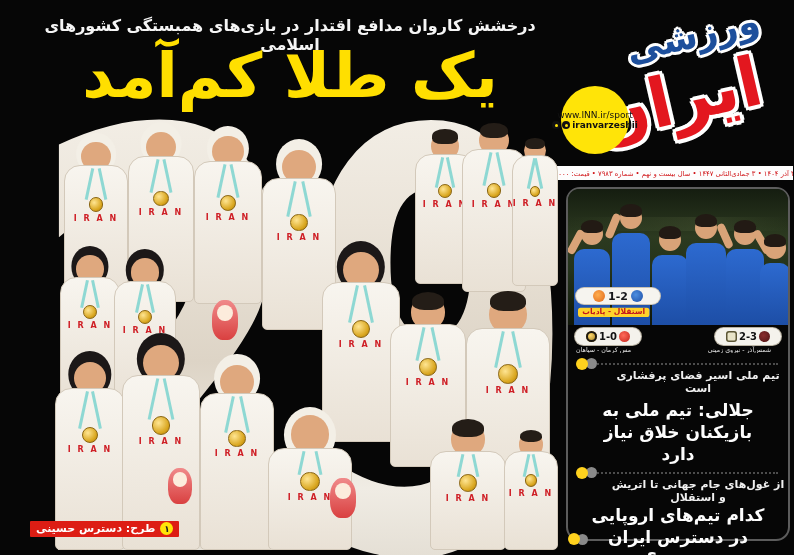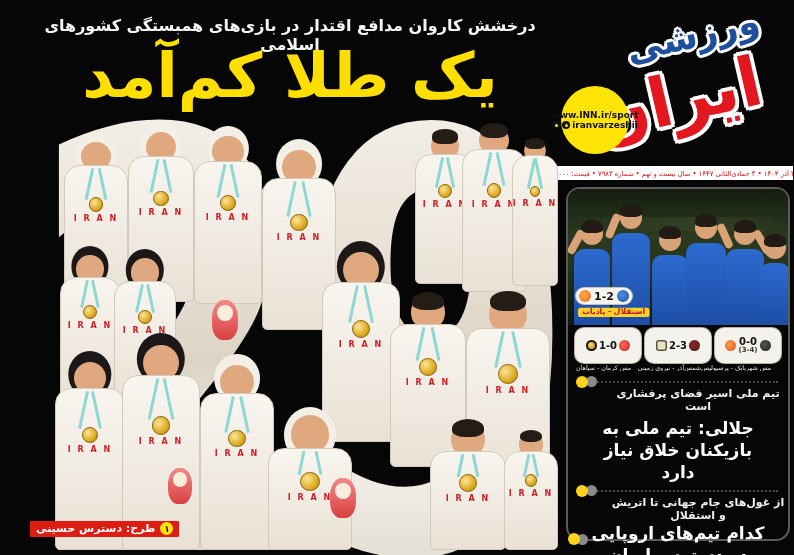--- a/index.html
+++ b/index.html
@@ -34,21 +34,21 @@
     position:absolute; right:26px; top:36px;
     color:#e3171f; font-size:68px; font-weight:bold;
     text-shadow:-3px -3px 0 #fff,3px -3px 0 #fff,-3px 3px 0 #fff,3px 3px 0 #fff,0 4px 0 #fff,0 -4px 0 #fff,4px 0 0 #fff,-4px 0 0 #fff;
   }
   .badge {
     position:absolute; left:561px; top:86px; width:68px; height:68px;
     border-radius:50%; background:#ffe408; z-index:5;
     display:flex; flex-direction:column; align-items:center; justify-content:center;
     color:#111; text-align:center;
   }
-  .badge .site { font-size:9px; font-weight:bold; }
+  .badge .site { font-size:9px; font-weight:normal; }
   .badge .soc  { font-size:9px; font-weight:bold; display:flex; align-items:center; gap:2px; }
   .soc-ic { width:8px; height:8px; border-radius:50%; background:#111; display:inline-block; position:relative; }
   .soc-ic::after{ content:""; position:absolute; left:2.5px; top:2.5px; width:3px; height:3px; border-radius:50%; background:#ffe408; }
   .dateline {
     position:absolute; left:556px; top:166px; width:237px; height:14px;
     background:#fdfdfd; overflow:hidden; direction:rtl;
     display:flex; align-items:center; justify-content:center;
   }
   .dateline span{
     color:#d01216; font-size:10px; white-space:nowrap;
@@ -68,21 +68,21 @@
     content:""; position:absolute; left:0; right:0; top:28px; height:14px;
     background:linear-gradient(90deg,transparent,#46543233 30%,#5a684040 60%,transparent);
   }
   .pl { position:absolute; }
   .pl .tors { position:absolute; bottom:0; left:0; right:0; top:26px; background:linear-gradient(#2d6ad0,#1d4ea6); border-radius:10px 10px 0 0; }
   .pl .ph { position:absolute; top:0; left:50%; transform:translateX(-50%); width:22px; height:22px; border-radius:50%; background:#d9a378; }
   .pl .ph::before{ content:""; position:absolute; top:-3px; left:0; right:0; height:13px; border-radius:50% 50% 30% 30%; background:#221a14; }
   .pl .arm { position:absolute; width:8px; height:26px; background:#d9a378; border-radius:4px; top:6px; }
   .match-pill {
     position:absolute; left:8px; bottom:21px; direction:ltr;
-    background:#f6f4ef; border-radius:10px; height:16px; padding:0 3px;
+    background:#f6f4ef; border-radius:10px; height:16px; padding:0 17px;
     display:flex; align-items:center; gap:3px; box-shadow:0 0 0 1px #c9c2b4;
   }
   .mp-logo { width:12px; height:12px; border-radius:50%; }
   .mp-logo.orange { background:radial-gradient(circle at 40% 40%,#ffae4e,#e0661a); }
   .mp-logo.blue   { background:radial-gradient(circle at 40% 40%,#4e8fe0,#1d4ea6); }
   .mp-score { font-size:11px; font-weight:bold; color:#16161a; }
   .match-label {
     position:absolute; left:10px; bottom:8px;
     background:#ffd22b; color:#c3161c; font-weight:bold;
     font-size:9px; line-height:11px; padding:0 5px; border-radius:3px;
@@ -91,21 +91,21 @@
   .lead-kicker {
     margin-top:5px; text-align:center; color:#f2f2f2;
     font-size:11px; font-weight:bold;
   }
   .lead-headline {
     text-align:center; color:#ffd90a; font-size:21px; font-weight:bold; line-height:1.2;
   }
   .results { display:flex; direction:rtl; justify-content:space-between; padding:3px 7px 0; }
   .res { width:66px; text-align:center; }
   .res-pill {
-    background:#f4f2ec; border-radius:9px; height:35px;
+    background:#f4f2ec; border-radius:9px; height:17px;
     display:flex; direction:ltr; align-items:center; justify-content:center; gap:2px; padding:0 2px;
     box-shadow:0 0 0 1px #b9b2a2;
   }
   .rp-logo { width:11px; height:11px; border-radius:50%; flex:0 0 auto; }
   .rp-score { font-size:10px; font-weight:bold; color:#111; line-height:1; }
   .rp-mid { display:flex; flex-direction:column; align-items:center; justify-content:center; }
   .rp-pens { font-size:7px; font-weight:bold; color:#333; line-height:1; }
   .res-label { color:#e8e8e8; font-size:9px; white-space:nowrap; transform:scale(0.7); transform-origin:center top; margin-top:1px; }
   .l-gold   { background:radial-gradient(circle at 40% 40%,#ffd76a,#8a6a12); box-shadow:inset 0 0 0 2px #1c1812; }
   .l-orange { background:radial-gradient(circle at 40% 40%,#ff9a4e,#dd5a16); }
@@ -385,31 +385,20 @@
       <span class="mp-score">1-2</span>
       <span class="mp-logo blue"></span>
     </div>
     <div class="match-label">استقلال - پادیاب</div>
   </div>
 
 
   <div class="results">
     <div class="res">
       <div class="res-pill">
-        <span class="rp-logo l-orange"></span>
-        <span class="rp-mid">
-          <span class="rp-score">0-0</span>
-          <span class="rp-pens">(3-4)</span>
-        </span>
-        <span class="rp-logo l-dark"></span>
-      </div>
-      <div class="res-label">مس شهربابک - پرسپولیس</div>
-    </div>
-    <div class="res">
-      <div class="res-pill">
         <span class="rp-logo l-cream"></span>
         <span class="rp-score">2-3</span>
         <span class="rp-logo l-maroon"></span>
       </div>
       <div class="res-label">شمس‌آذر - نیروی زمینی</div>
     </div>
     <div class="res">
       <div class="res-pill">
         <span class="rp-logo l-gold"></span>
         <span class="rp-score">1-0</span>

